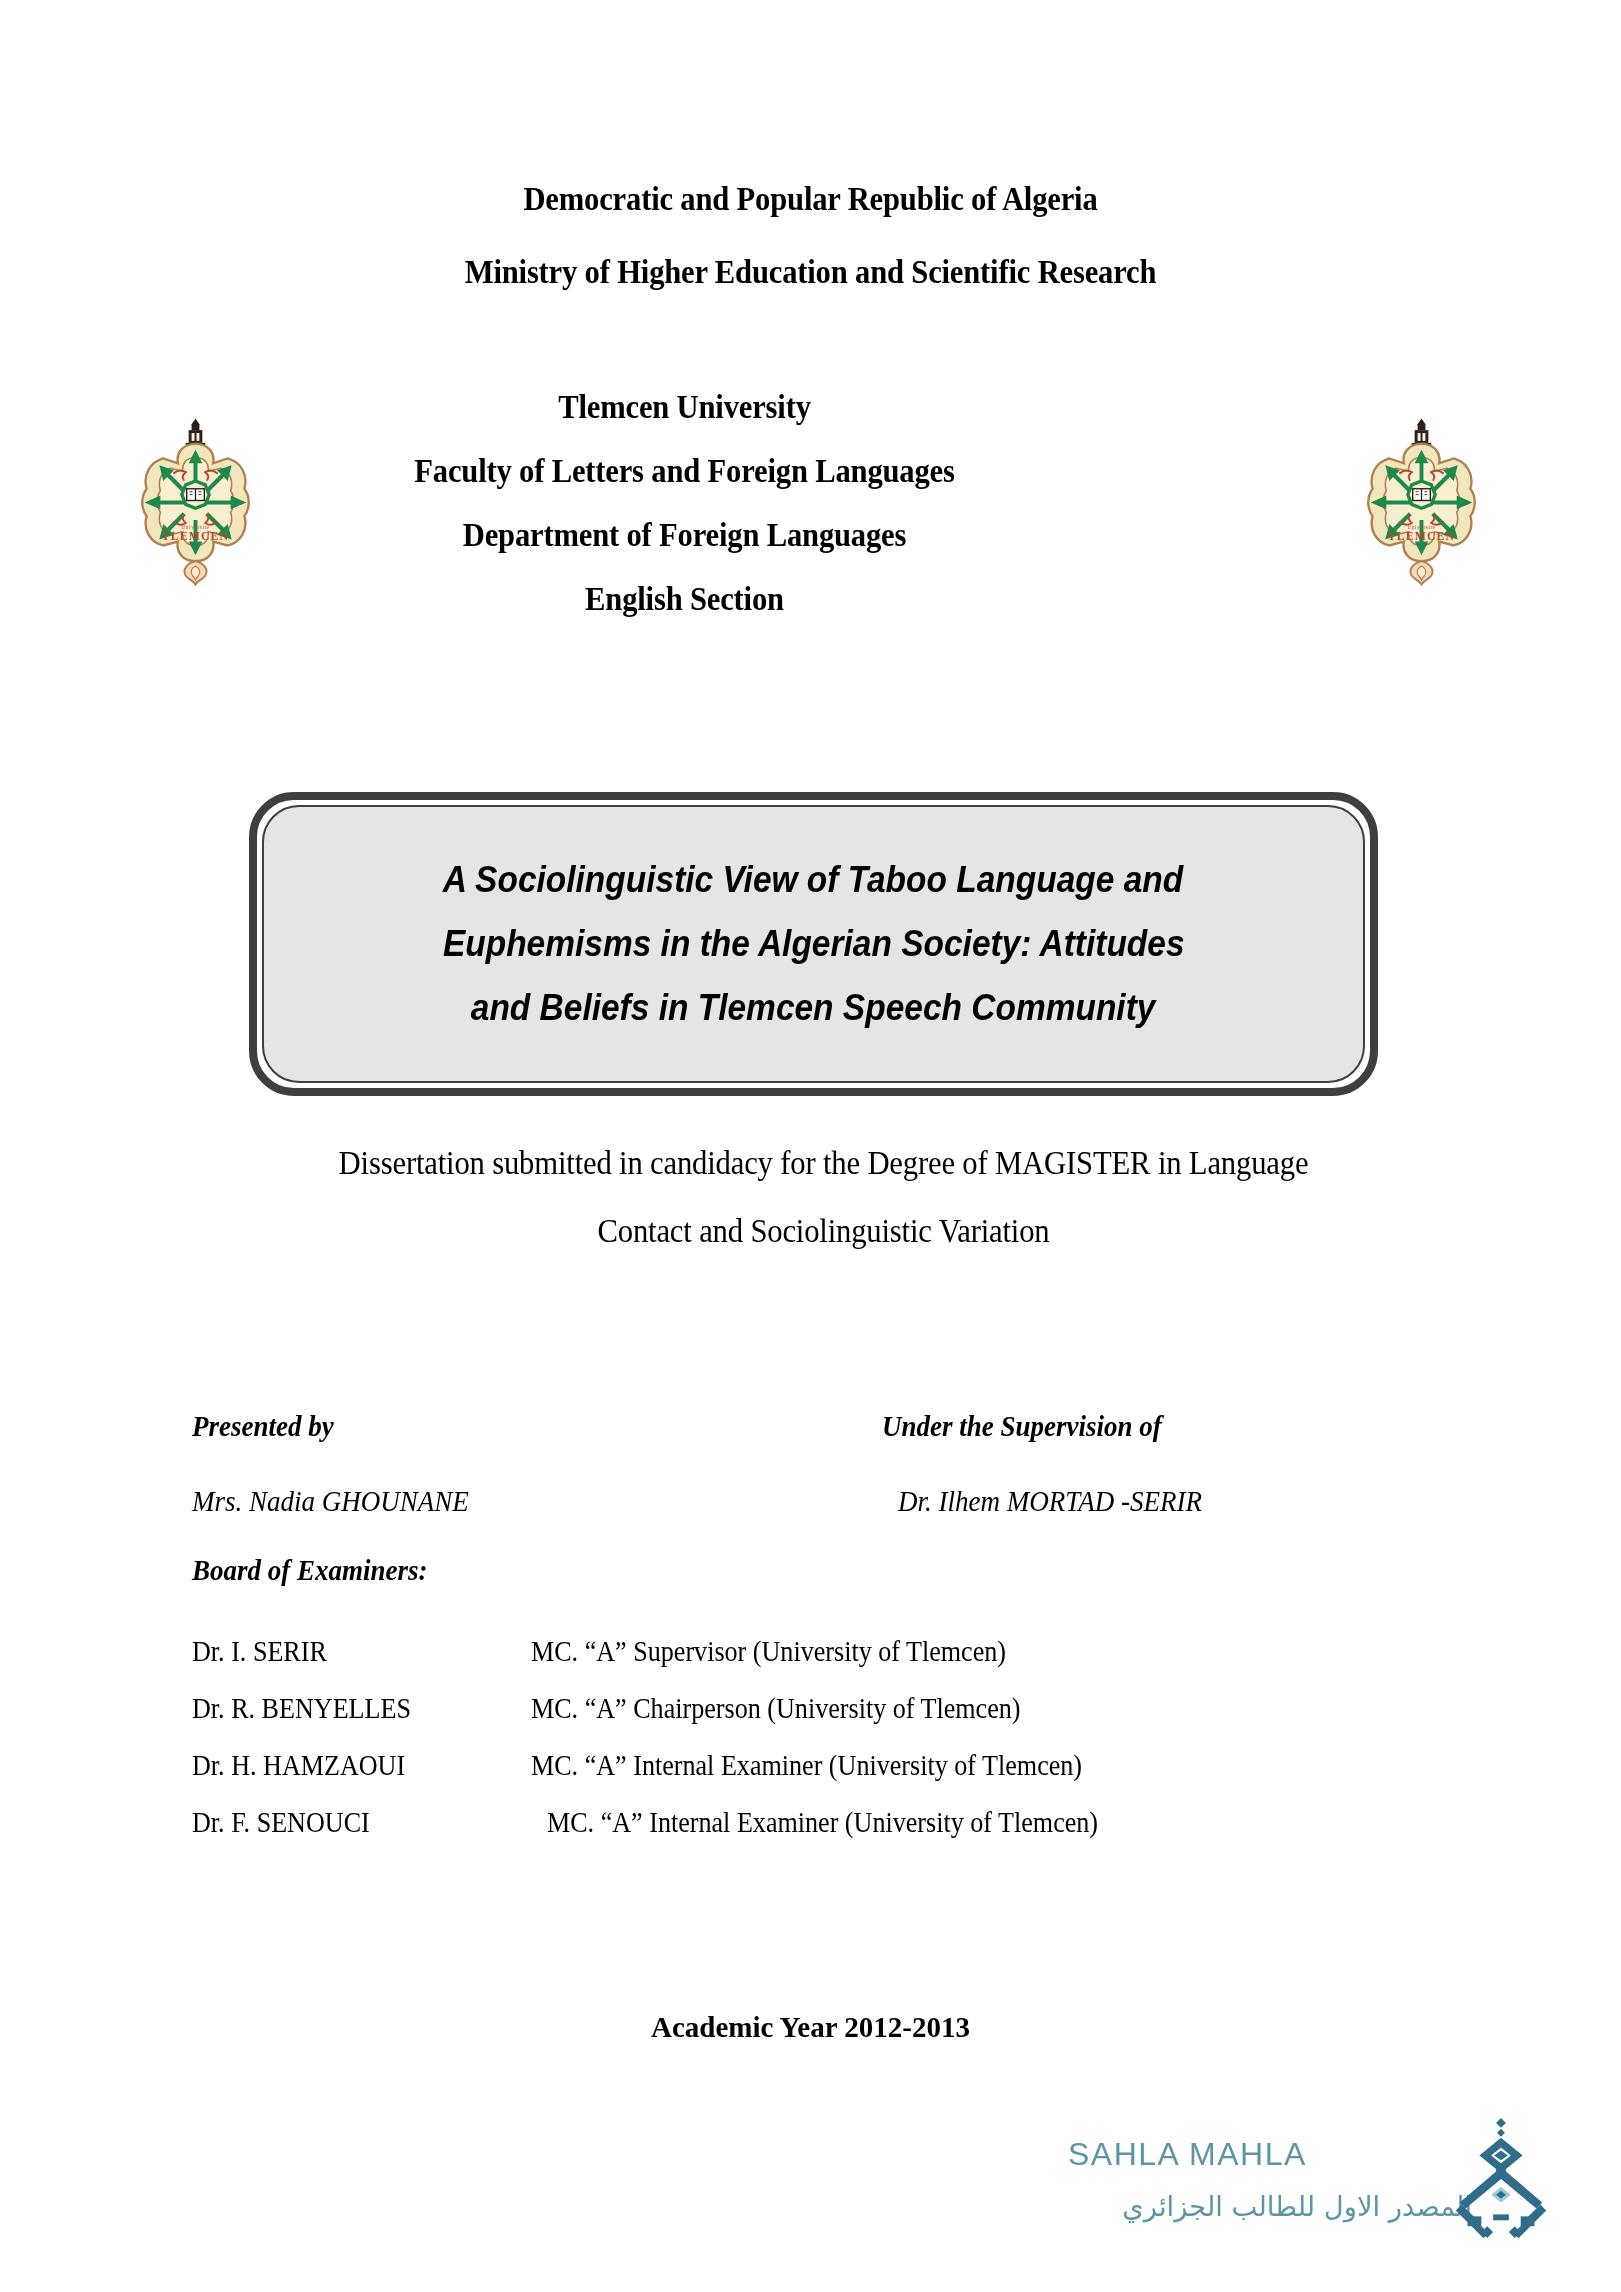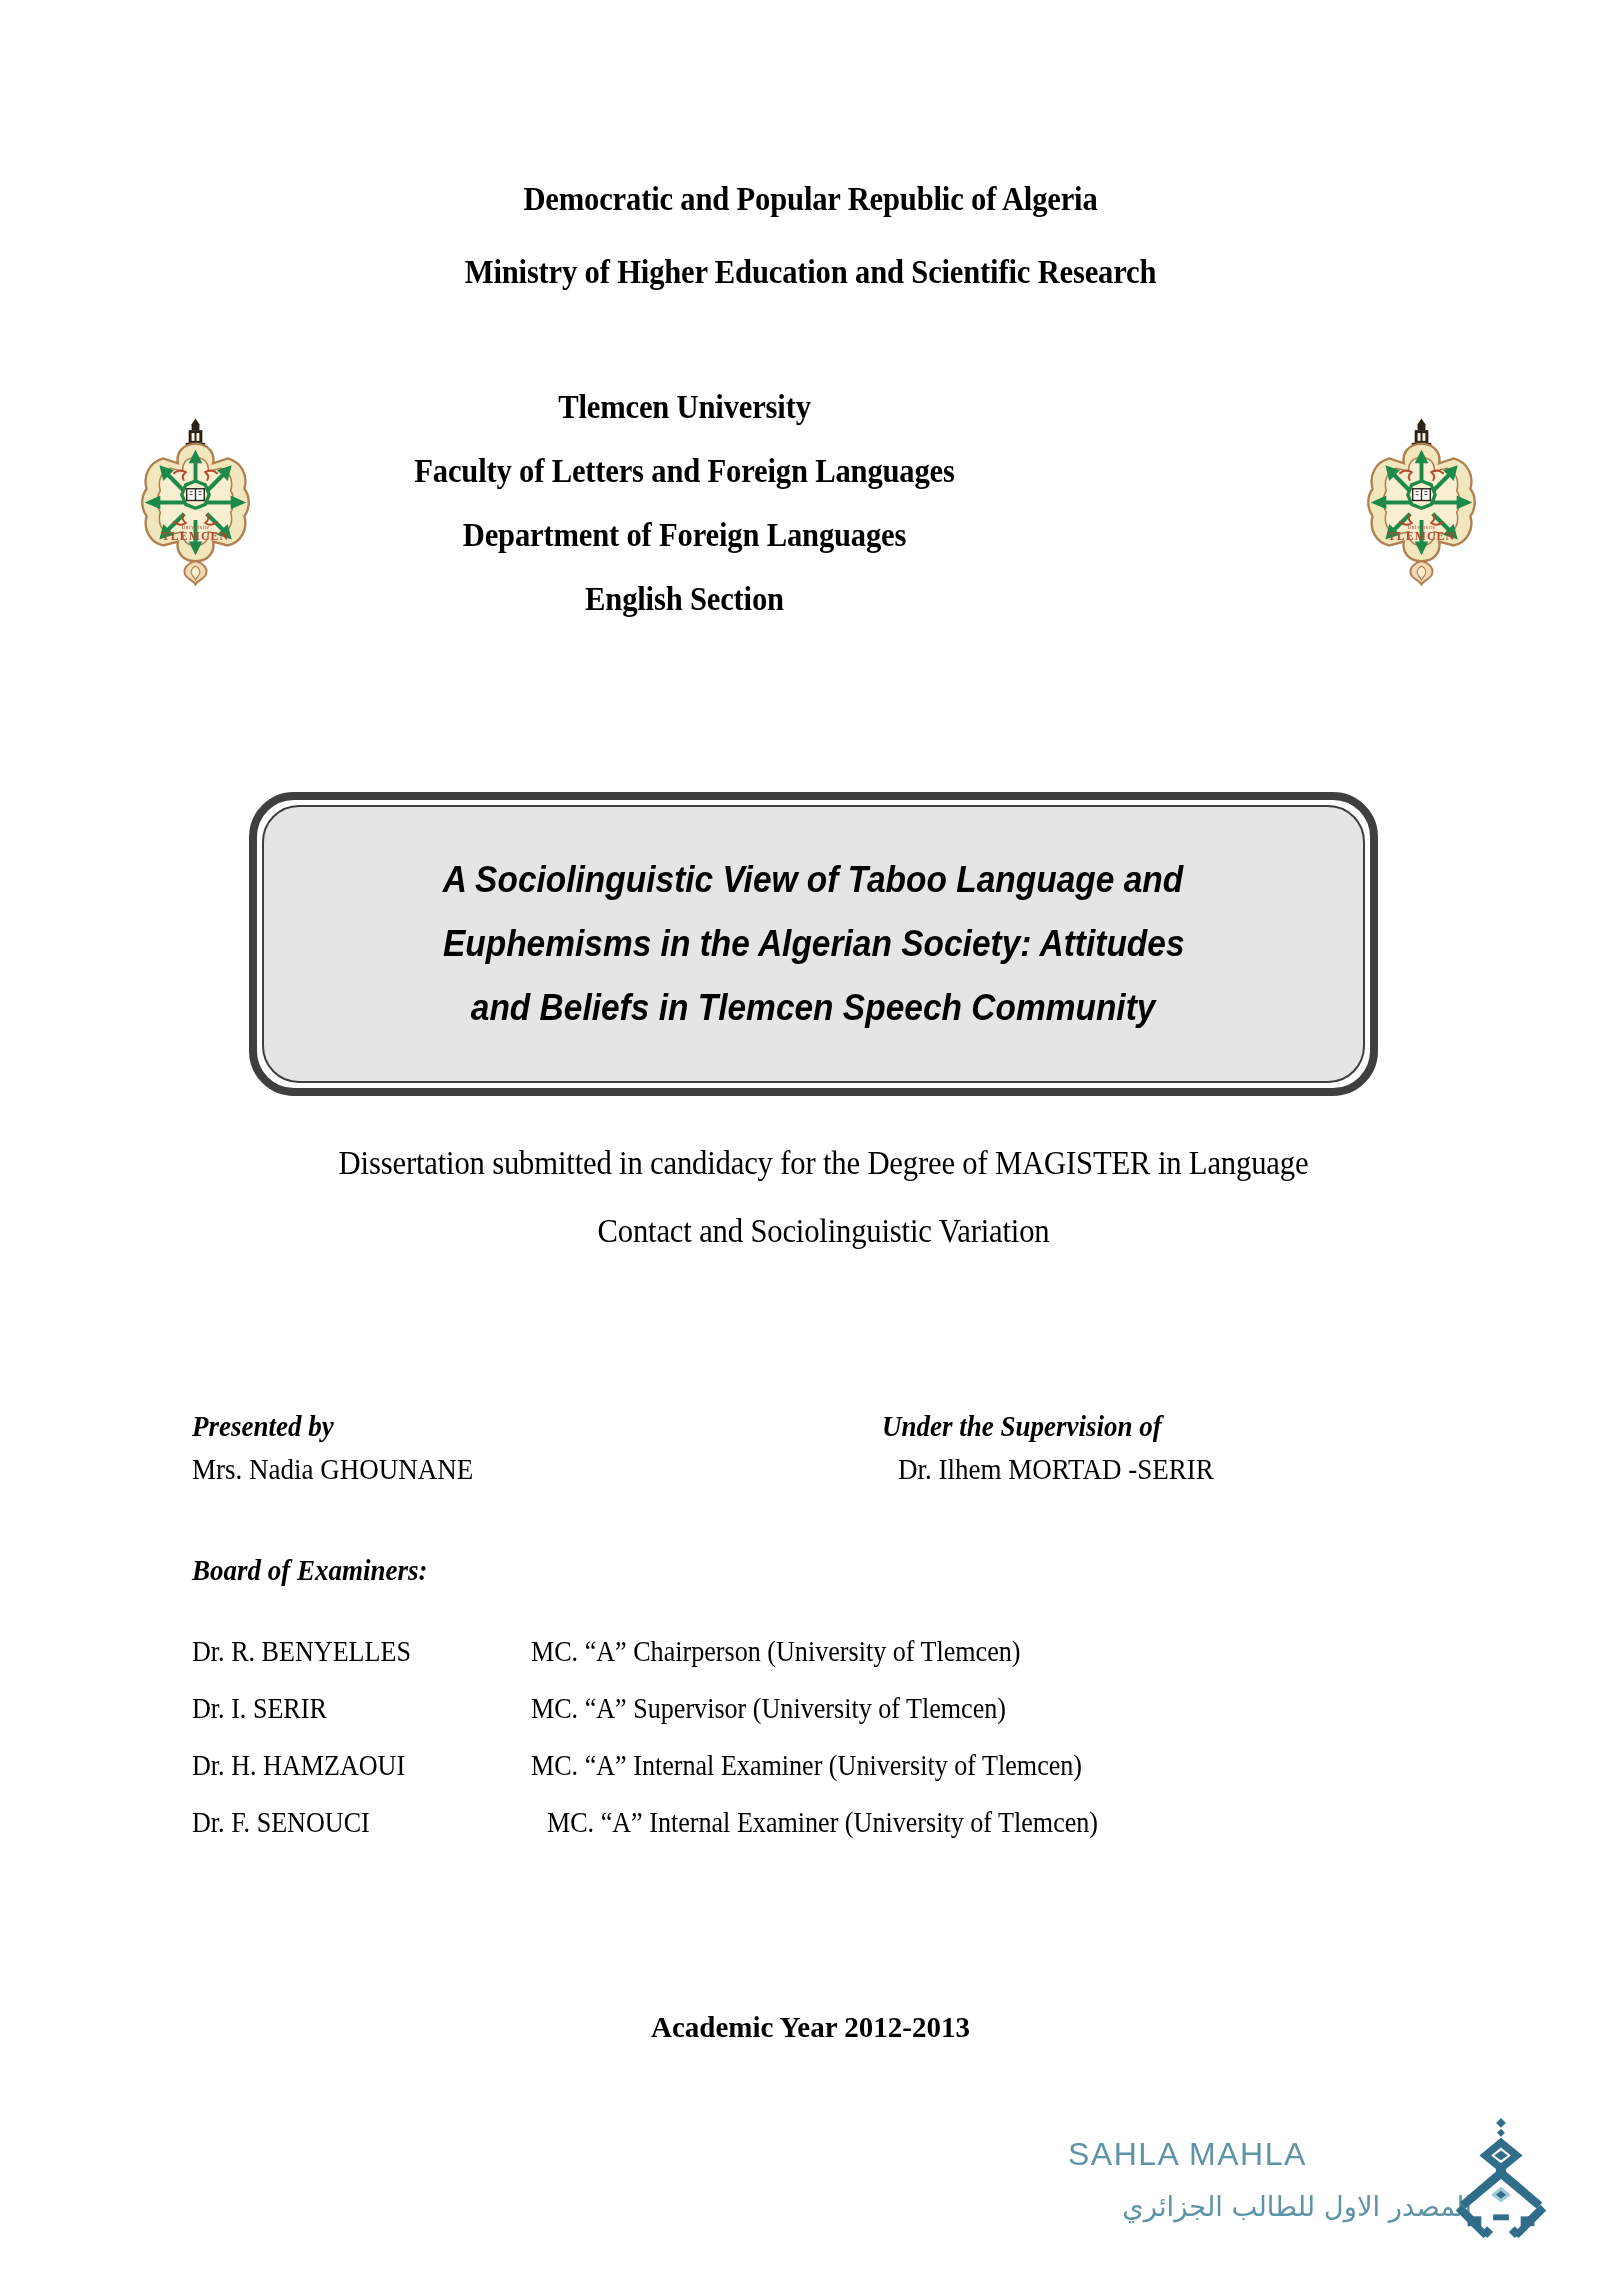--- a/index.html
+++ b/index.html
@@ -136,21 +136,21 @@
   .credits {
     position: absolute;
     left: 192px;
     top: 1411px;
     width: 1176px;
   }
   .credits-row {
     position: relative;
     height: 39px;
   }
-  .credits-row.row-names { margin-top: 4px; }
+  .credits-row.row-names { margin-top: 36px; font-style: italic; }
   .cred-left {
     position: absolute;
     left: 0;
     top: 0;
     white-space: nowrap;
   }
   .cred-right {
     position: absolute;
     left: 0;
     top: 0;
@@ -466,26 +466,26 @@
     <div class="credits-row row-names">
       <div class="cred-left cred-value val-student">Mrs. Nadia GHOUNANE</div>
       <div class="cred-right cred-value val-supervisor">Dr. Ilhem MORTAD -SERIR</div>
     </div>
   </div>
 
   <div class="board-heading">Board of Examiners:</div>
 
   <div class="examiners">
     <div class="exam-row">
+      <span class="exam-name">Dr. I. SERIR</span>
+      <span class="exam-role">MC. “A” Supervisor (University of Tlemcen)</span>
+    </div>
+    <div class="exam-row">
       <span class="exam-name">Dr. R. BENYELLES</span>
       <span class="exam-role">MC. “A” Chairperson (University of Tlemcen)</span>
-    </div>
-    <div class="exam-row">
-      <span class="exam-name">Dr. I. SERIR</span>
-      <span class="exam-role">MC. “A” Supervisor (University of Tlemcen)</span>
     </div>
     <div class="exam-row">
       <span class="exam-name">Dr. H. HAMZAOUI</span>
       <span class="exam-role">MC. “A” Internal Examiner (University of Tlemcen)</span>
     </div>
     <div class="exam-row indented">
       <span class="exam-name">Dr. F. SENOUCI</span>
       <span class="exam-role">MC. “A” Internal Examiner (University of Tlemcen)</span>
     </div>
   </div>

